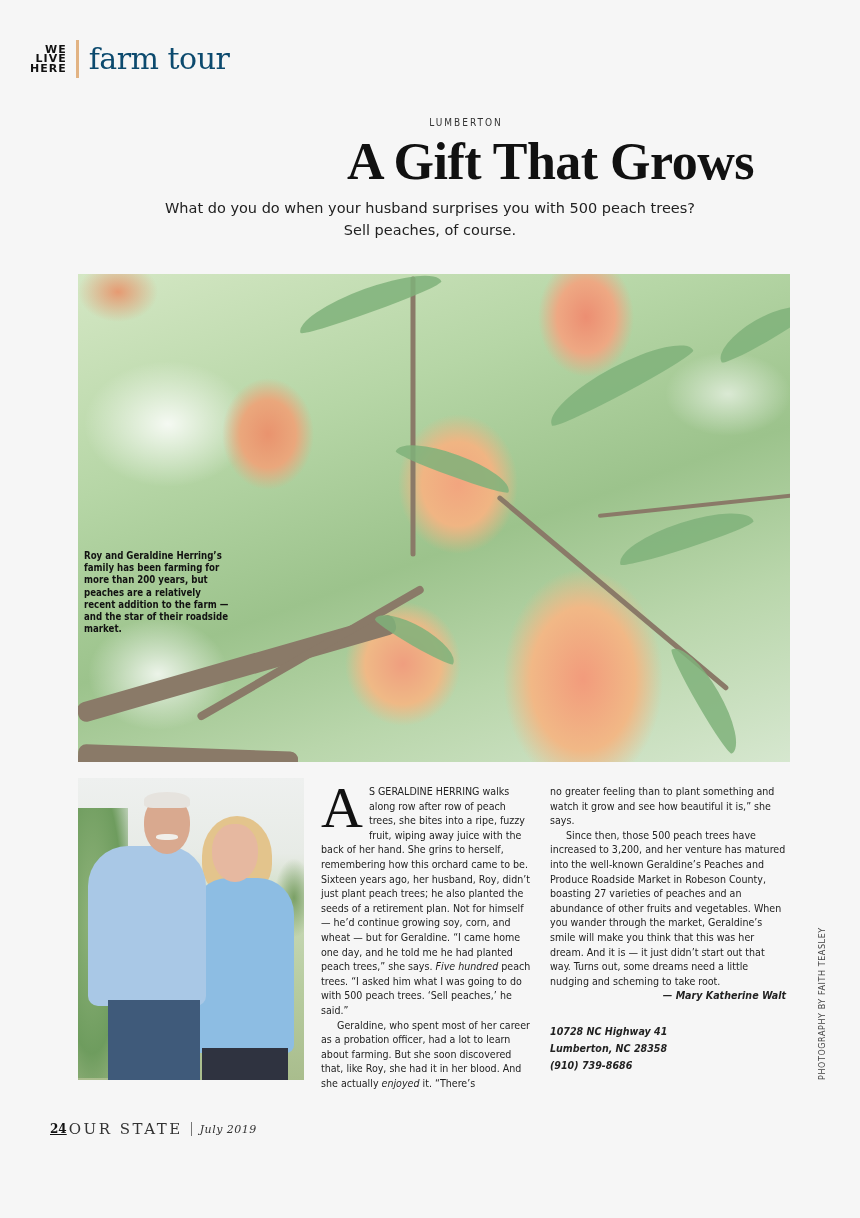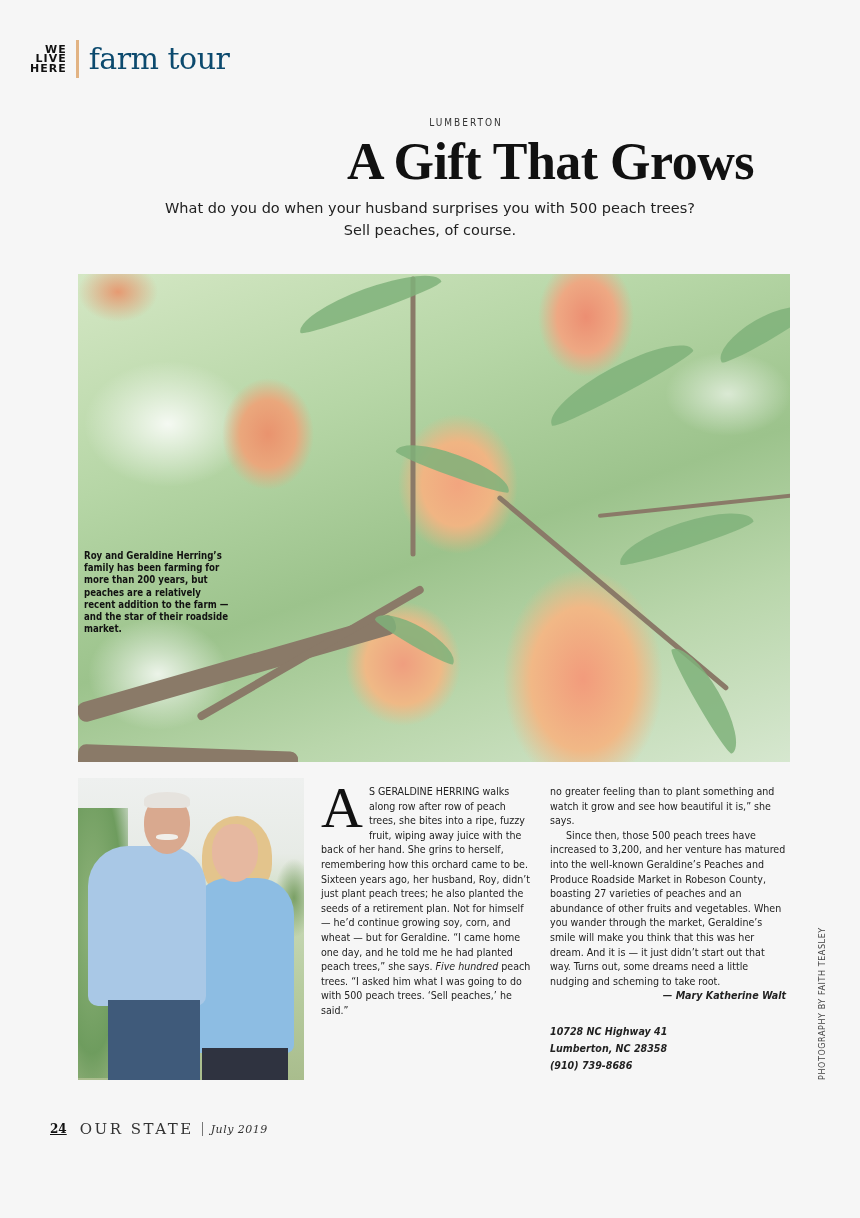--- a/index.html
+++ b/index.html
@@ -59,21 +59,21 @@
     .dropcap { float: left; font-family: "Liberation Serif", "DejaVu Serif", serif; font-size: 58px; line-height: 44px; margin: 2px 6px 0 0; color: #111; }
     .lead-caps { text-transform: uppercase; }
     .byline { text-align: right; font-style: italic; font-weight: bold; margin-top: 1px; }
     .address { margin-top: 20px; font-style: italic; font-weight: bold; line-height: 17px; }
 
     
     .credit { position: absolute; left: 818px; top: 1080px; transform: rotate(-90deg); transform-origin: left top; font-family: "DejaVu Sans", sans-serif; font-size: 8px; letter-spacing: 0.6px; color: #444; white-space: nowrap; }
 
     
     .footer { position: absolute; left: 50px; top: 1120px; display: flex; align-items: center; font-family: "DejaVu Serif", serif; color: #333; }
-    .footer .page-num { font-weight: bold; font-size: 12px; color: #111; margin-right: 13px; text-decoration: underline; }
+    .footer .page-num { font-weight: bold; font-size: 12px; color: #111; margin-right: 2px; text-decoration: underline; }
     .footer .mag { font-size: 15px; letter-spacing: 2.5px; }
     .footer .sep { width: 1px; height: 14px; background: #777; margin: 0 8px; }
     .footer .issue { font-style: italic; font-size: 11px; letter-spacing: 0.5px; }
   </style>
 </head>
 <body>
 
 <div class="section-tag">
   <div class="wlh">
     <span>WE</span>
@@ -119,20 +119,23 @@
   <div class="man-jeans"></div>
   <div class="man-head"></div>
   <div class="man-hair"></div>
   <div class="man-stache"></div>
 </div>
 
 <div class="col col1">
   <p>
     <span class="dropcap">A</span><span class="lead-caps">s Geraldine Herring</span><span> walks along row after row of peach trees, she bites into a ripe, fuzzy fruit, wiping away juice with the back of her hand. She grins to herself, remembering how this orchard came to be. Sixteen years ago, her husband, Roy, didn’t just plant peach trees; he also planted the seeds of a retirement plan. Not for himself — he’d continue growing soy, corn, and wheat — but for Geraldine. “I came home one day, and he told me he had planted peach trees,” she says. </span><em>Five hundred</em><span> peach trees. “I asked him what I was going to do with 500 peach trees. ‘Sell peaches,’ he said.”</span>
   </p>
+  <p class="indent">
+    <span>Geraldine, who spent most of her career as a probation officer, had a lot to learn about farming. But she soon discovered that, like Roy, she had it in her blood. And she actually </span><em>enjoyed</em><span> it. “There’s</span>
+  </p>
 </div>
 
 <div class="col col2">
   <p>no greater feeling than to plant something and watch it grow and see how beautiful it is,” she says.</p>
   <p class="indent">Since then, those 500 peach trees have increased to 3,200, and her venture has matured into the well-known Geraldine’s Peaches and Produce Roadside Market in Robeson County, boasting 27 varieties of peaches and an abundance of other fruits and vegetables. When you wander through the market, Geraldine’s smile will make you think that this was her dream. And it is — it just didn’t start out that way. Turns out, some dreams need a little nudging and scheming to take root.</p>
   <p class="byline">— Mary Katherine Walt</p>
   <div class="address">
     <div>10728 NC Highway 41</div>
     <div>Lumberton, NC 28358</div>
     <div>(910) 739-8686</div>

